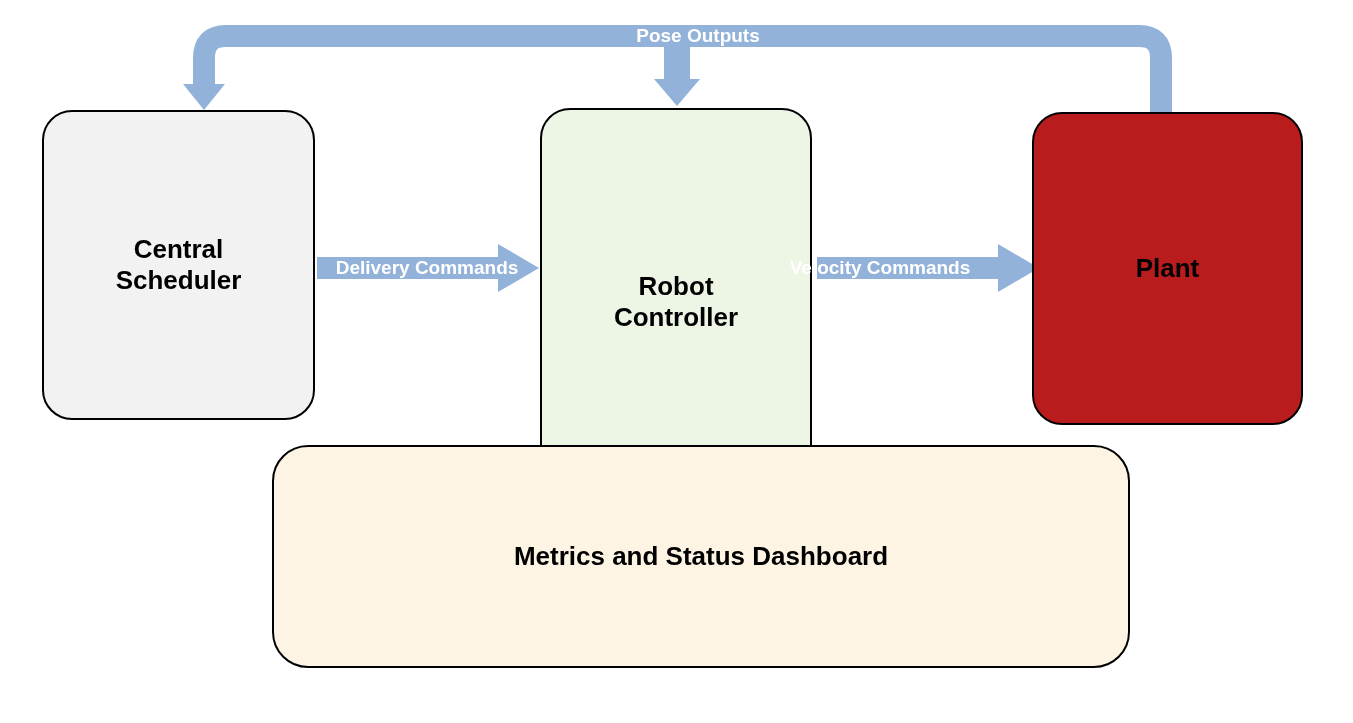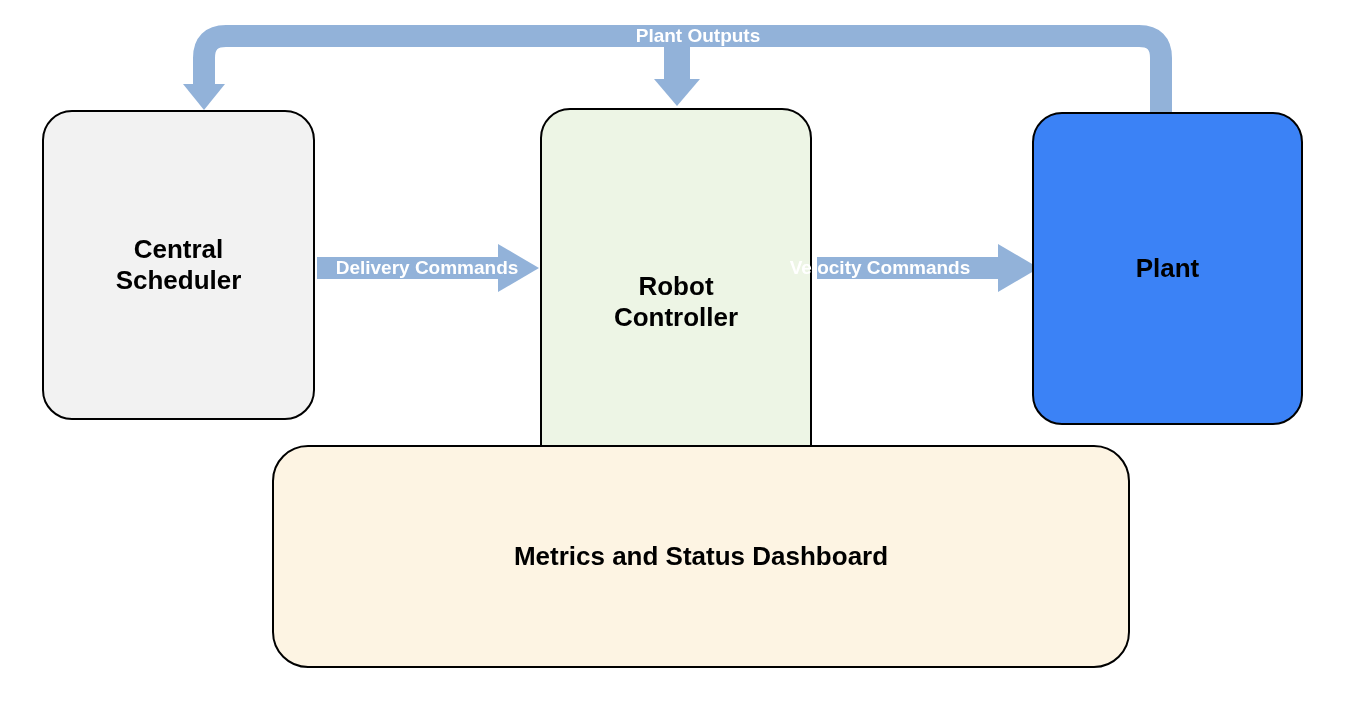--- a/index.html
+++ b/index.html
@@ -85,27 +85,27 @@
   </svg>
 
   <div class="node" style="left: 42px; top: 110px; width: 273px; height: 310px; background: rgb(242, 242, 242);">
     <div class="node-label wrap">Central Scheduler</div>
   </div>
 
   <div class="node" style="left: 540px; top: 108px; width: 272px; height: 388px; background: rgb(237, 245, 229);">
     <div class="node-label wrap">Robot Controller</div>
   </div>
 
-  <div class="node" style="left: 1032px; top: 112px; width: 271px; height: 313px; background: #3b82f6;">
+  <div class="node" style="left: 1032px; top: 112px; width: 271px; height: 313px; background: #b91c1c;">
     <div class="node-label">Plant</div>
   </div>
 
   <div class="node" style="left: 272px; top: 445px; width: 858px; height: 223px; border-radius: 36px; background: rgb(253, 244, 227); justify-content: center;">
     <div class="node-label">Metrics and Status Dashboard</div>
   </div>
 
-  <span class="edge-label" style="left:698px; top:36px;">Plant Outputs</span>
+  <span class="edge-label" style="left:698px; top:36px;">Pose Outputs</span>
 
   <span class="edge-label" style="left:427px; top:268px;">Delivery Commands</span>
 
   <span class="edge-label" style="left:880px; top:268px;">Velocity Commands</span>
 
 </div>
 
 </body></html>

